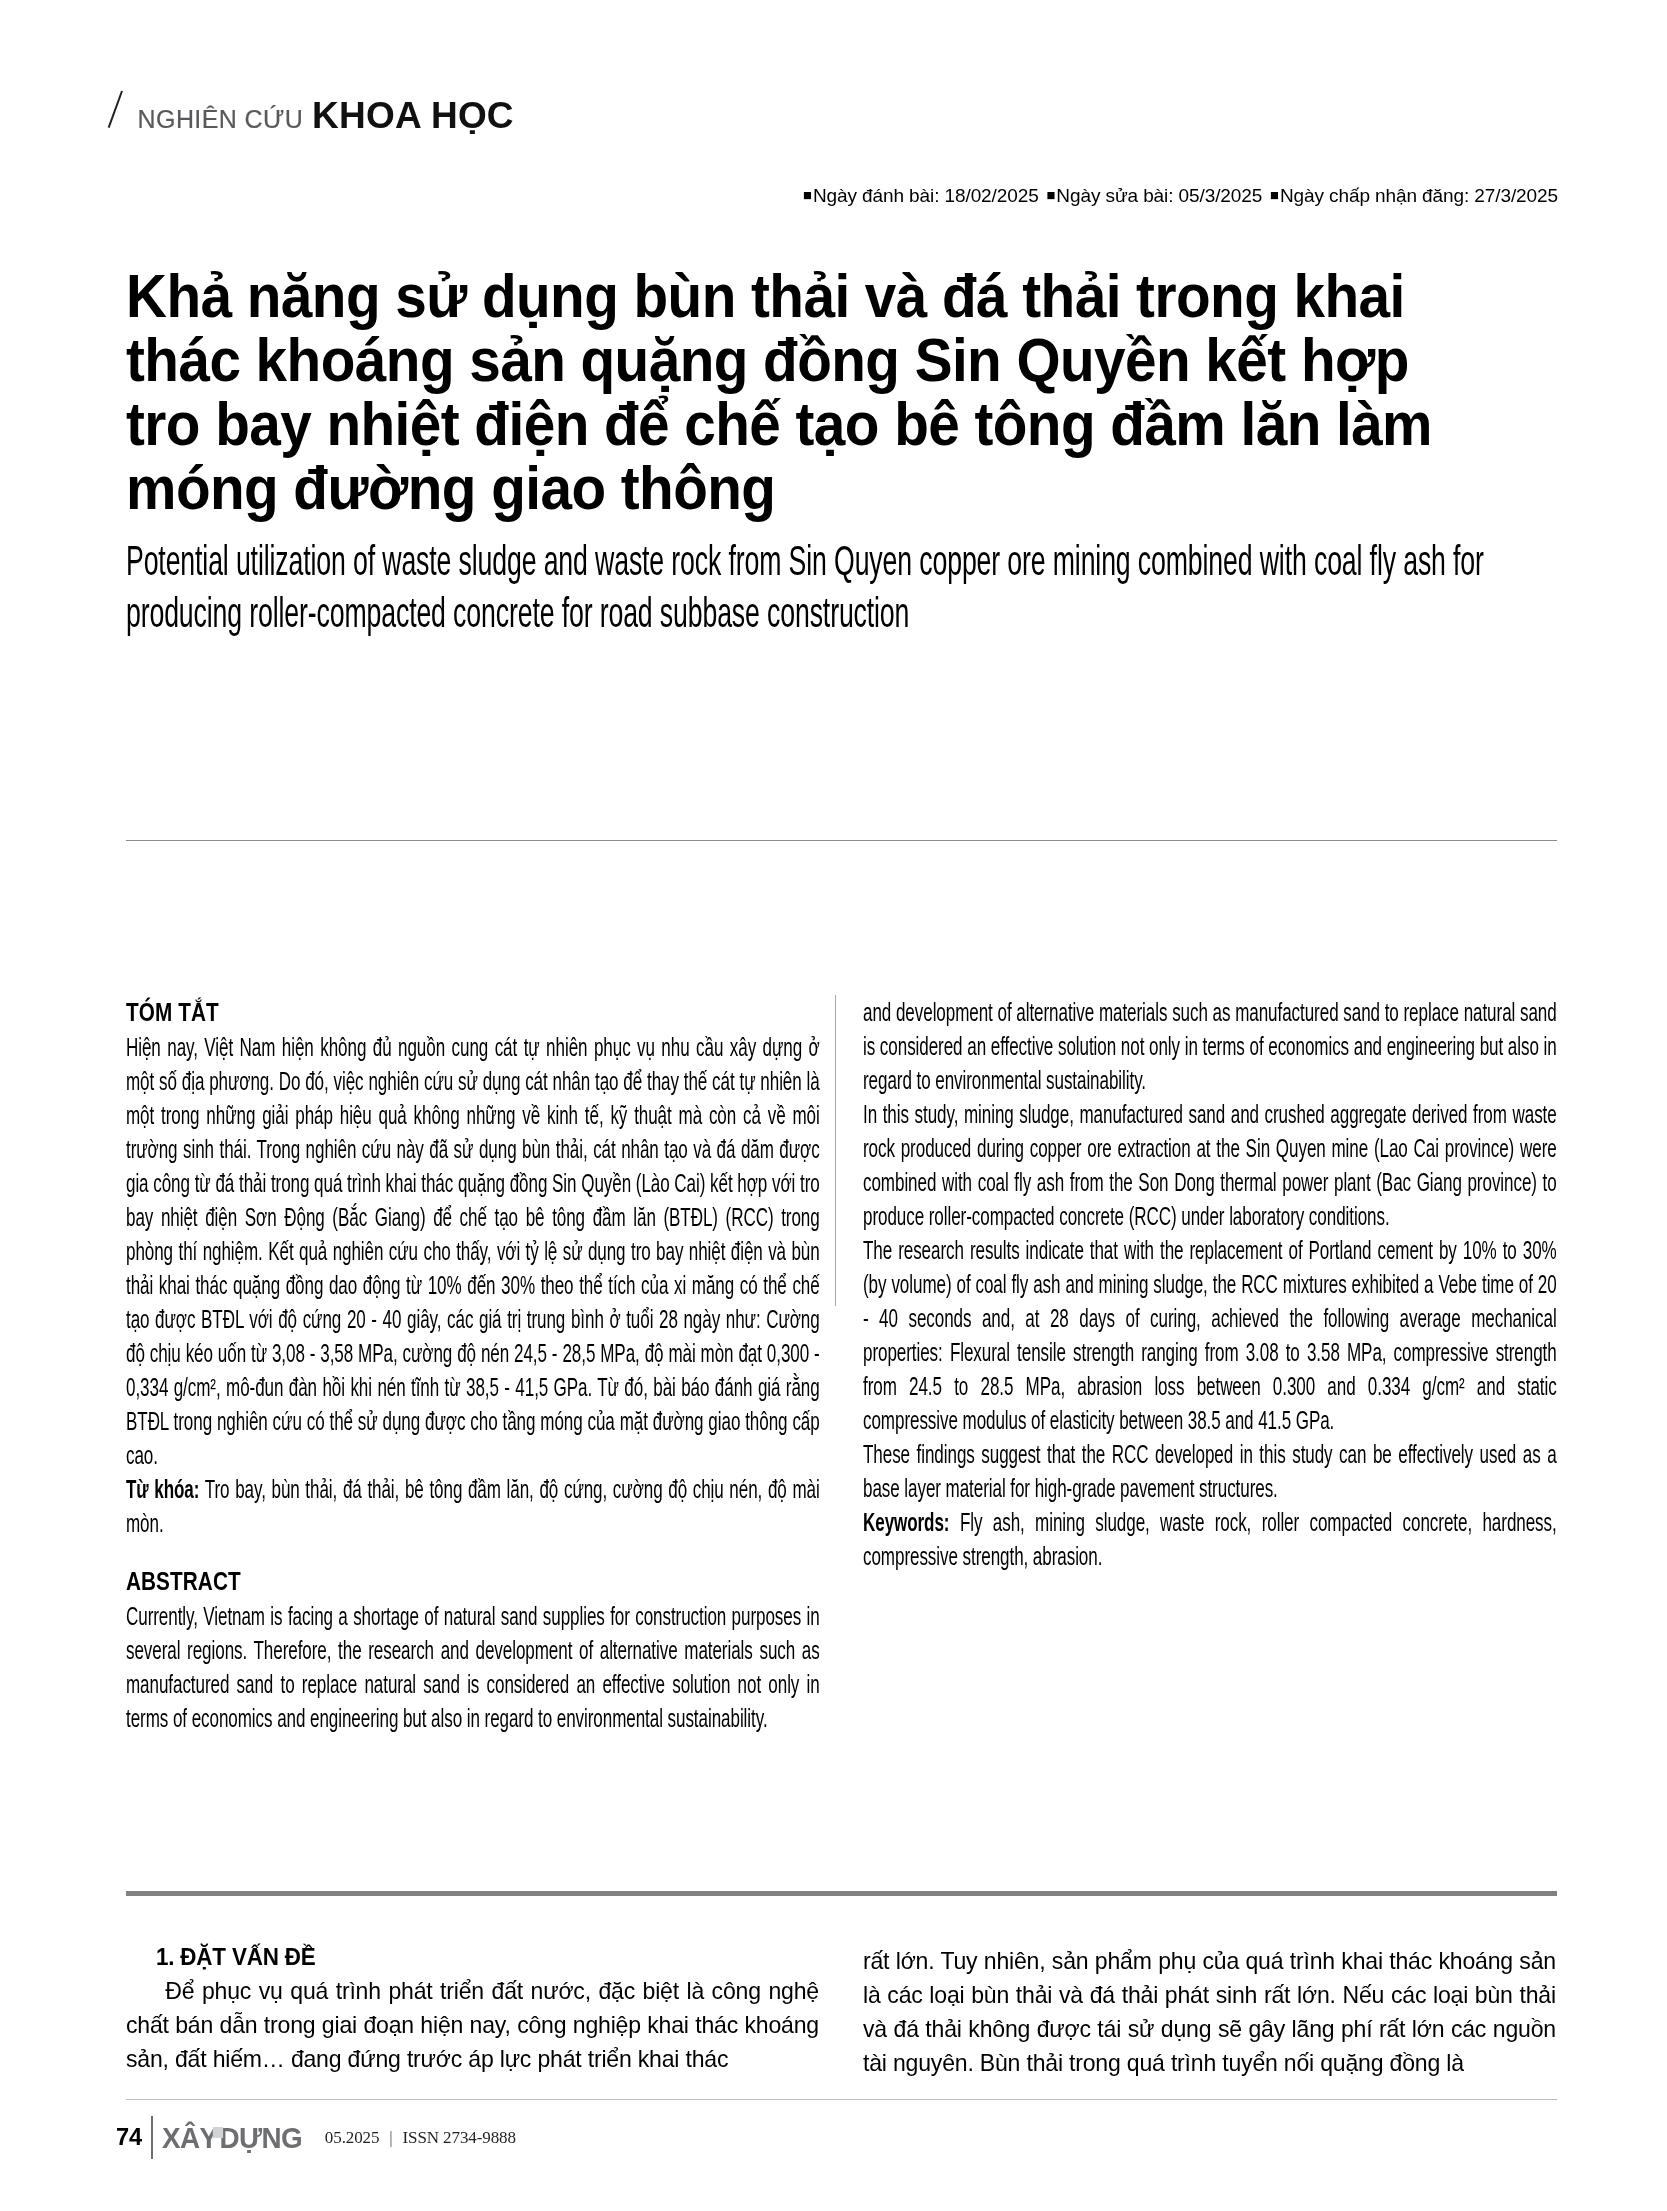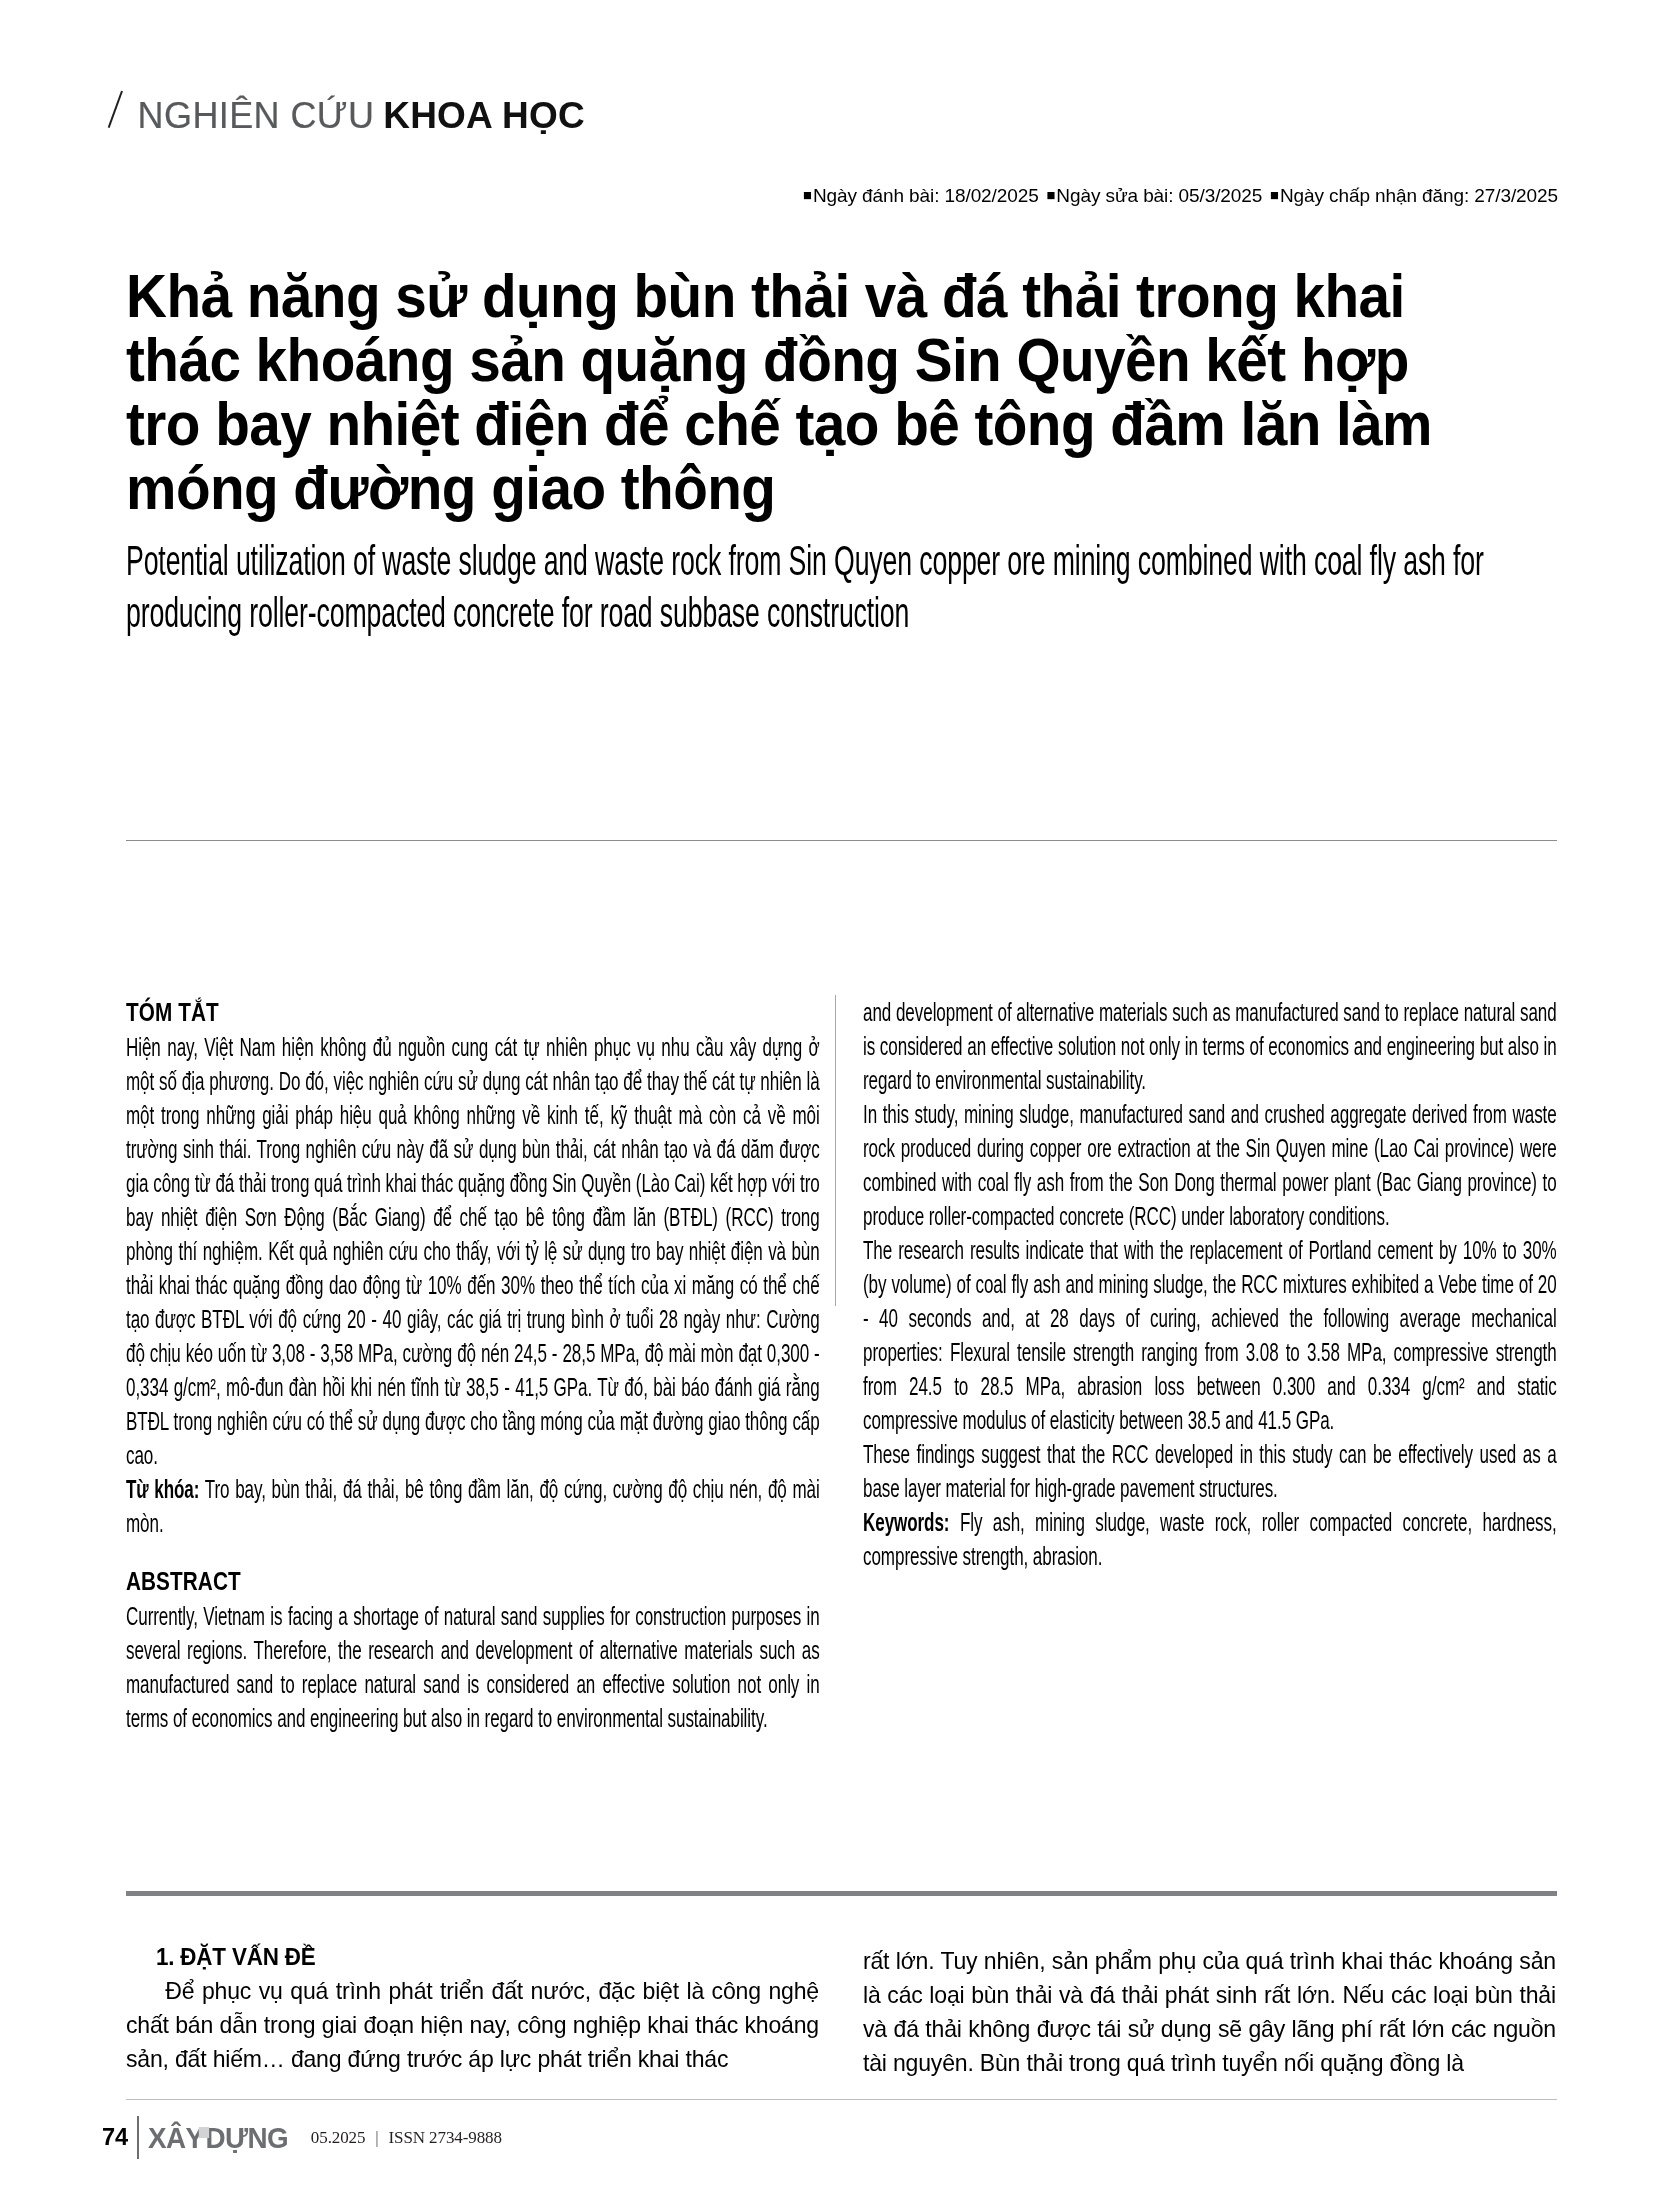--- a/index.html
+++ b/index.html
@@ -44,21 +44,21 @@
     left: 10.8px;
     top: 0;
     width: 2px;
     height: 39px;
     background: #231f20;
     transform: rotate(20deg);
     transform-origin: top center;
   }
   .runhead-light {
     font-family: "Liberation Sans", sans-serif;
-    font-size: 36px;
+    font-size: 25px;
     letter-spacing: 0.4px;
     color: #58595b;
     font-weight: 300;
     -webkit-text-stroke: 0.2px #58595b;
   }
   .runhead-bold {
     font-family: "Liberation Sans", sans-serif;
     font-size: 37px;
     letter-spacing: 0.2px;
     color: #111111;
@@ -234,21 +234,21 @@
     transform: scaleX(0.96);
     transform-origin: left top;
     width: 104%;
   }
   .body-p.indent { text-indent: 41px; }
   .body-p.j-last { text-align-last: left; }
 
   
   .footer {
     position: absolute;
-    left: 102px;
+    left: 116px;
     top: 2116px;
     display: flex;
     align-items: center;
     height: 43px;
   }
   .folio {
     font-size: 23.6px;
     font-weight: 800;
     color: #000;
     padding-right: 8.9px;

